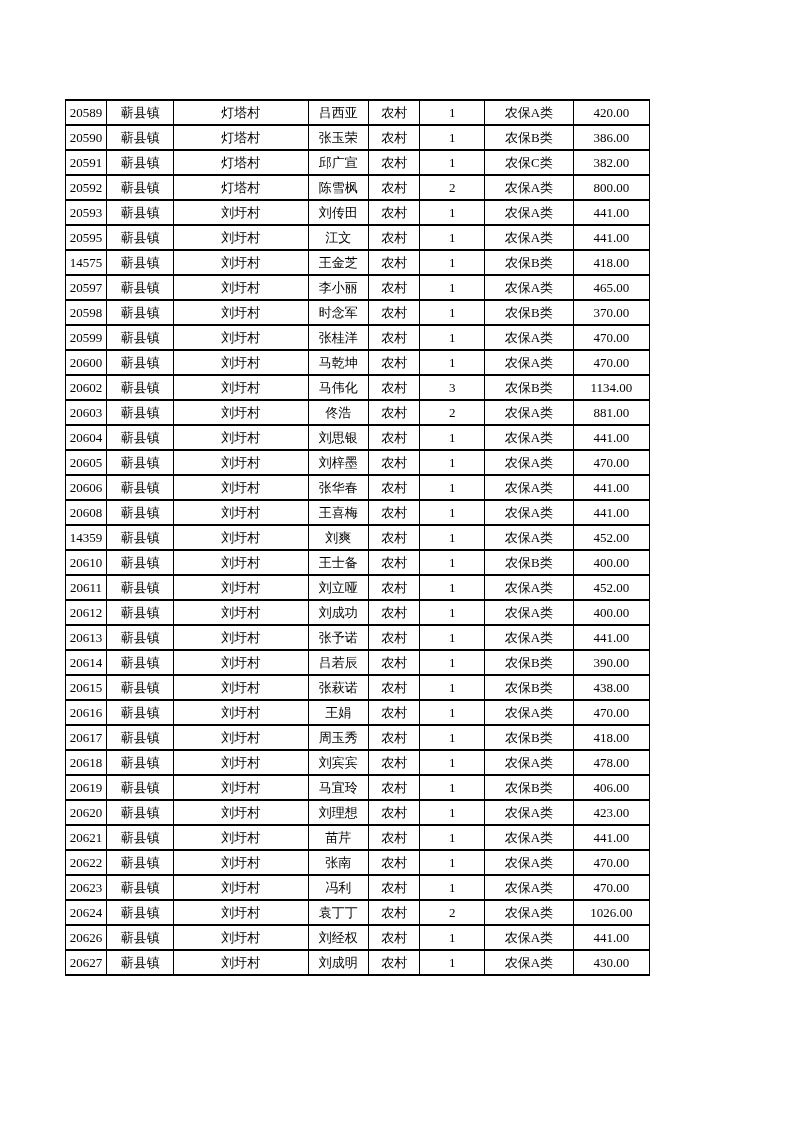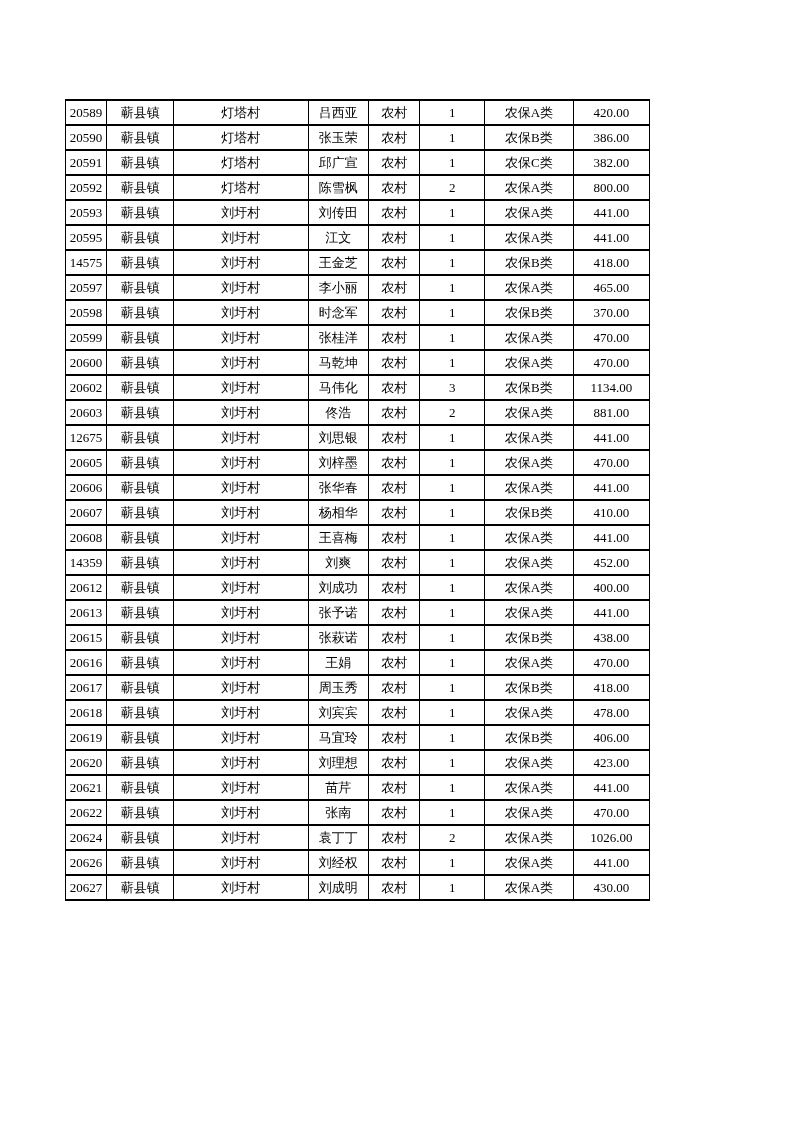--- a/index.html
+++ b/index.html
@@ -188,21 +188,21 @@
           <td>20603</td>
           <td>蕲县镇</td>
           <td>刘圩村</td>
           <td>佟浩</td>
           <td>农村</td>
           <td>2</td>
           <td>农保A类</td>
           <td>881.00</td>
         </tr>
         <tr>
-          <td>12675</td>
+          <td>20604</td>
           <td>蕲县镇</td>
           <td>刘圩村</td>
           <td>刘思银</td>
           <td>农村</td>
           <td>1</td>
           <td>农保A类</td>
           <td>441.00</td>
         </tr>
         <tr>
           <td>20605</td>
@@ -218,70 +218,90 @@
           <td>20606</td>
           <td>蕲县镇</td>
           <td>刘圩村</td>
           <td>张华春</td>
           <td>农村</td>
           <td>1</td>
           <td>农保A类</td>
           <td>441.00</td>
         </tr>
         <tr>
-          <td>20607</td>
-          <td>蕲县镇</td>
-          <td>刘圩村</td>
-          <td>杨相华</td>
-          <td>农村</td>
-          <td>1</td>
-          <td>农保B类</td>
-          <td>410.00</td>
-        </tr>
-        <tr>
           <td>20608</td>
           <td>蕲县镇</td>
           <td>刘圩村</td>
           <td>王喜梅</td>
           <td>农村</td>
           <td>1</td>
           <td>农保A类</td>
           <td>441.00</td>
         </tr>
         <tr>
           <td>14359</td>
           <td>蕲县镇</td>
           <td>刘圩村</td>
           <td>刘爽</td>
           <td>农村</td>
           <td>1</td>
           <td>农保A类</td>
           <td>452.00</td>
         </tr>
         <tr>
+          <td>20610</td>
+          <td>蕲县镇</td>
+          <td>刘圩村</td>
+          <td>王士备</td>
+          <td>农村</td>
+          <td>1</td>
+          <td>农保B类</td>
+          <td>400.00</td>
+        </tr>
+        <tr>
+          <td>20611</td>
+          <td>蕲县镇</td>
+          <td>刘圩村</td>
+          <td>刘立哑</td>
+          <td>农村</td>
+          <td>1</td>
+          <td>农保A类</td>
+          <td>452.00</td>
+        </tr>
+        <tr>
           <td>20612</td>
           <td>蕲县镇</td>
           <td>刘圩村</td>
           <td>刘成功</td>
           <td>农村</td>
           <td>1</td>
           <td>农保A类</td>
           <td>400.00</td>
         </tr>
         <tr>
           <td>20613</td>
           <td>蕲县镇</td>
           <td>刘圩村</td>
           <td>张予诺</td>
           <td>农村</td>
           <td>1</td>
           <td>农保A类</td>
           <td>441.00</td>
         </tr>
         <tr>
+          <td>20614</td>
+          <td>蕲县镇</td>
+          <td>刘圩村</td>
+          <td>吕若辰</td>
+          <td>农村</td>
+          <td>1</td>
+          <td>农保B类</td>
+          <td>390.00</td>
+        </tr>
+        <tr>
           <td>20615</td>
           <td>蕲县镇</td>
           <td>刘圩村</td>
           <td>张萩诺</td>
           <td>农村</td>
           <td>1</td>
           <td>农保B类</td>
           <td>438.00</td>
         </tr>
         <tr>
@@ -342,20 +362,30 @@
           <td>农村</td>
           <td>1</td>
           <td>农保A类</td>
           <td>441.00</td>
         </tr>
         <tr>
           <td>20622</td>
           <td>蕲县镇</td>
           <td>刘圩村</td>
           <td>张南</td>
+          <td>农村</td>
+          <td>1</td>
+          <td>农保A类</td>
+          <td>470.00</td>
+        </tr>
+        <tr>
+          <td>20623</td>
+          <td>蕲县镇</td>
+          <td>刘圩村</td>
+          <td>冯利</td>
           <td>农村</td>
           <td>1</td>
           <td>农保A类</td>
           <td>470.00</td>
         </tr>
         <tr>
           <td>20624</td>
           <td>蕲县镇</td>
           <td>刘圩村</td>
           <td>袁丁丁</td>

